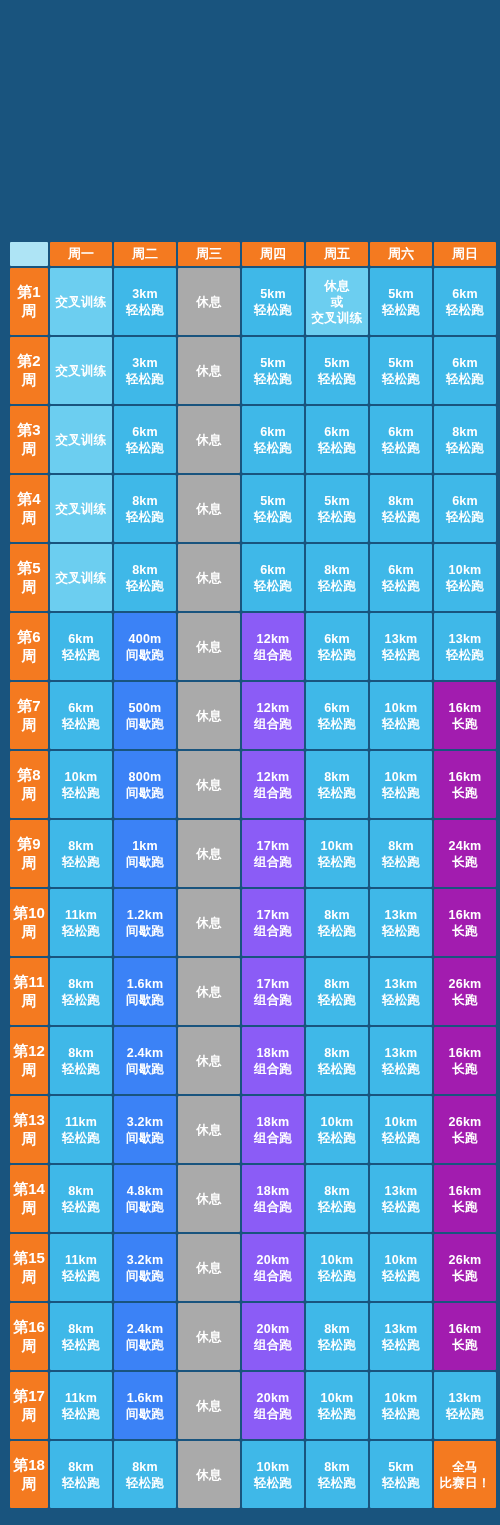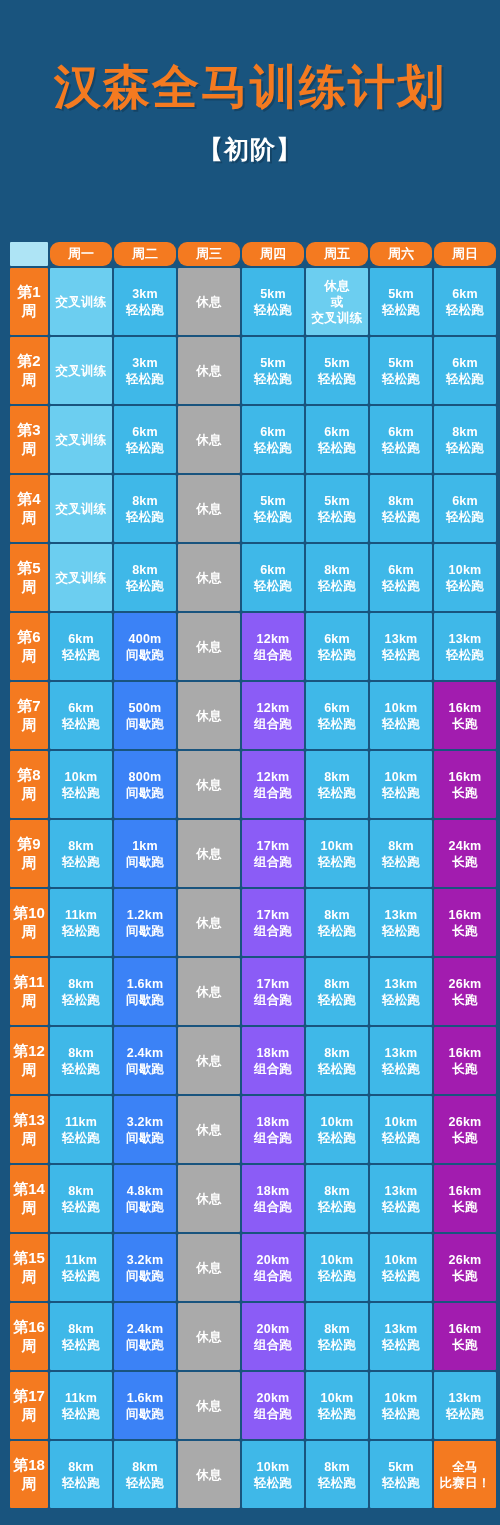--- a/index.html
+++ b/index.html
@@ -52,21 +52,21 @@
     border-radius:1px;
   }
   .hdr-day {
     background:#F47A20;
     color:#FFFFFF;
     font-size:13px;
     font-weight:bold;
     height:24px;
     text-align:center;
     vertical-align:middle;
-    border-radius:9px;
+    border-radius:1px;
   }
   .wk-cell {
     background:#F47A20;
     color:#FFFFFF;
     font-size:15px;
     font-weight:bold;
     text-align:center;
     vertical-align:middle;
     height:67px;
     border-radius:1px;
@@ -93,24 +93,20 @@
   .c-combo   { background:#8b5cf6; }
   .c-long    { background:#a21caf; }
   .c-rest    { background:#AAAAAA; }
   .c-race    { background:#F47A20;margin-top:41px; }
 </style>
 </head>
 <body>
 
 <div class="page">
 
-  <div class="title-block">
-    <div class="main-title">汉森全马训练计划</div>
-    <div class="sub-title">【初阶】</div>
-  </div>
 
   <table class="sched">
     <colgroup>
       <col class="wk">
       <col class="day">
         <col class="day">
         <col class="day">
         <col class="day">
       <col class="day">
         <col class="day">

